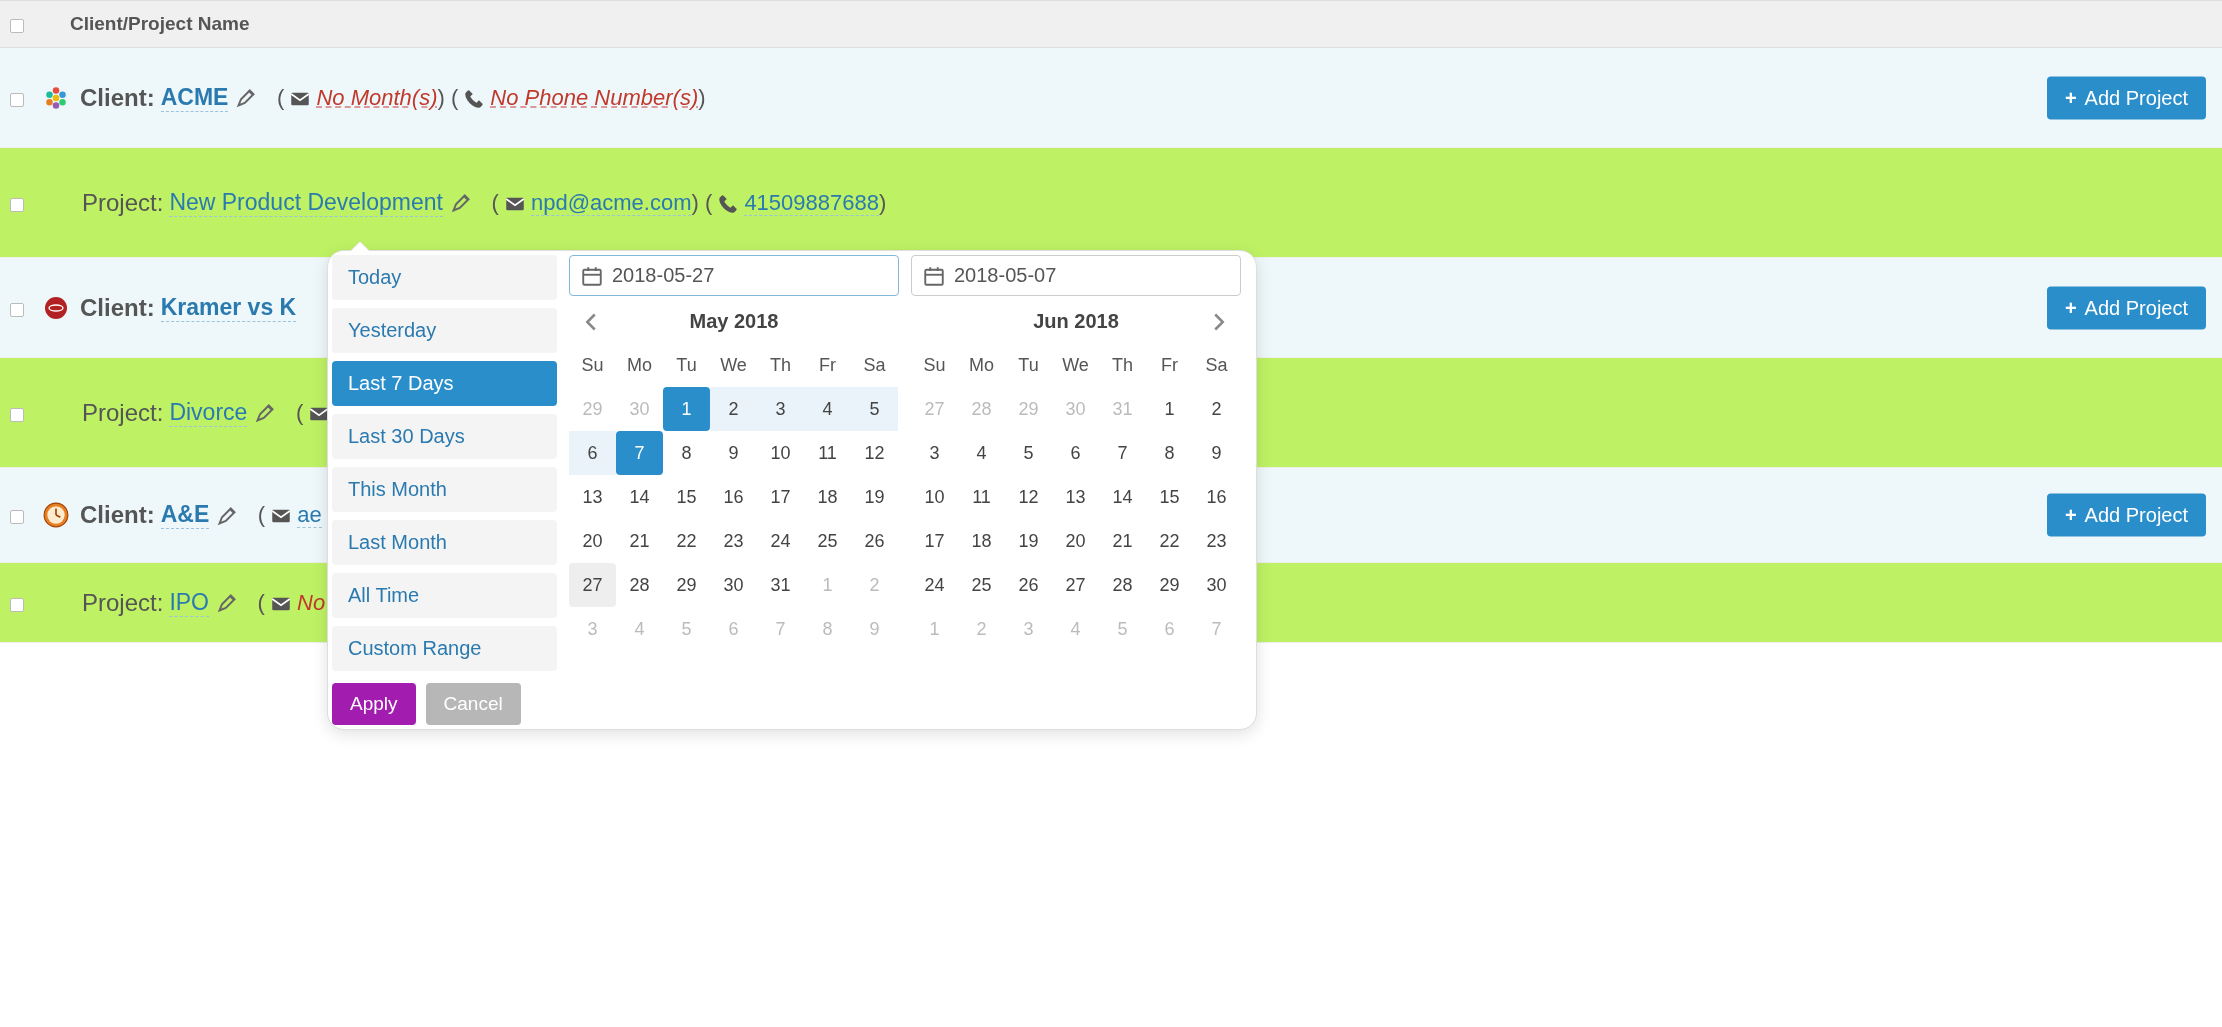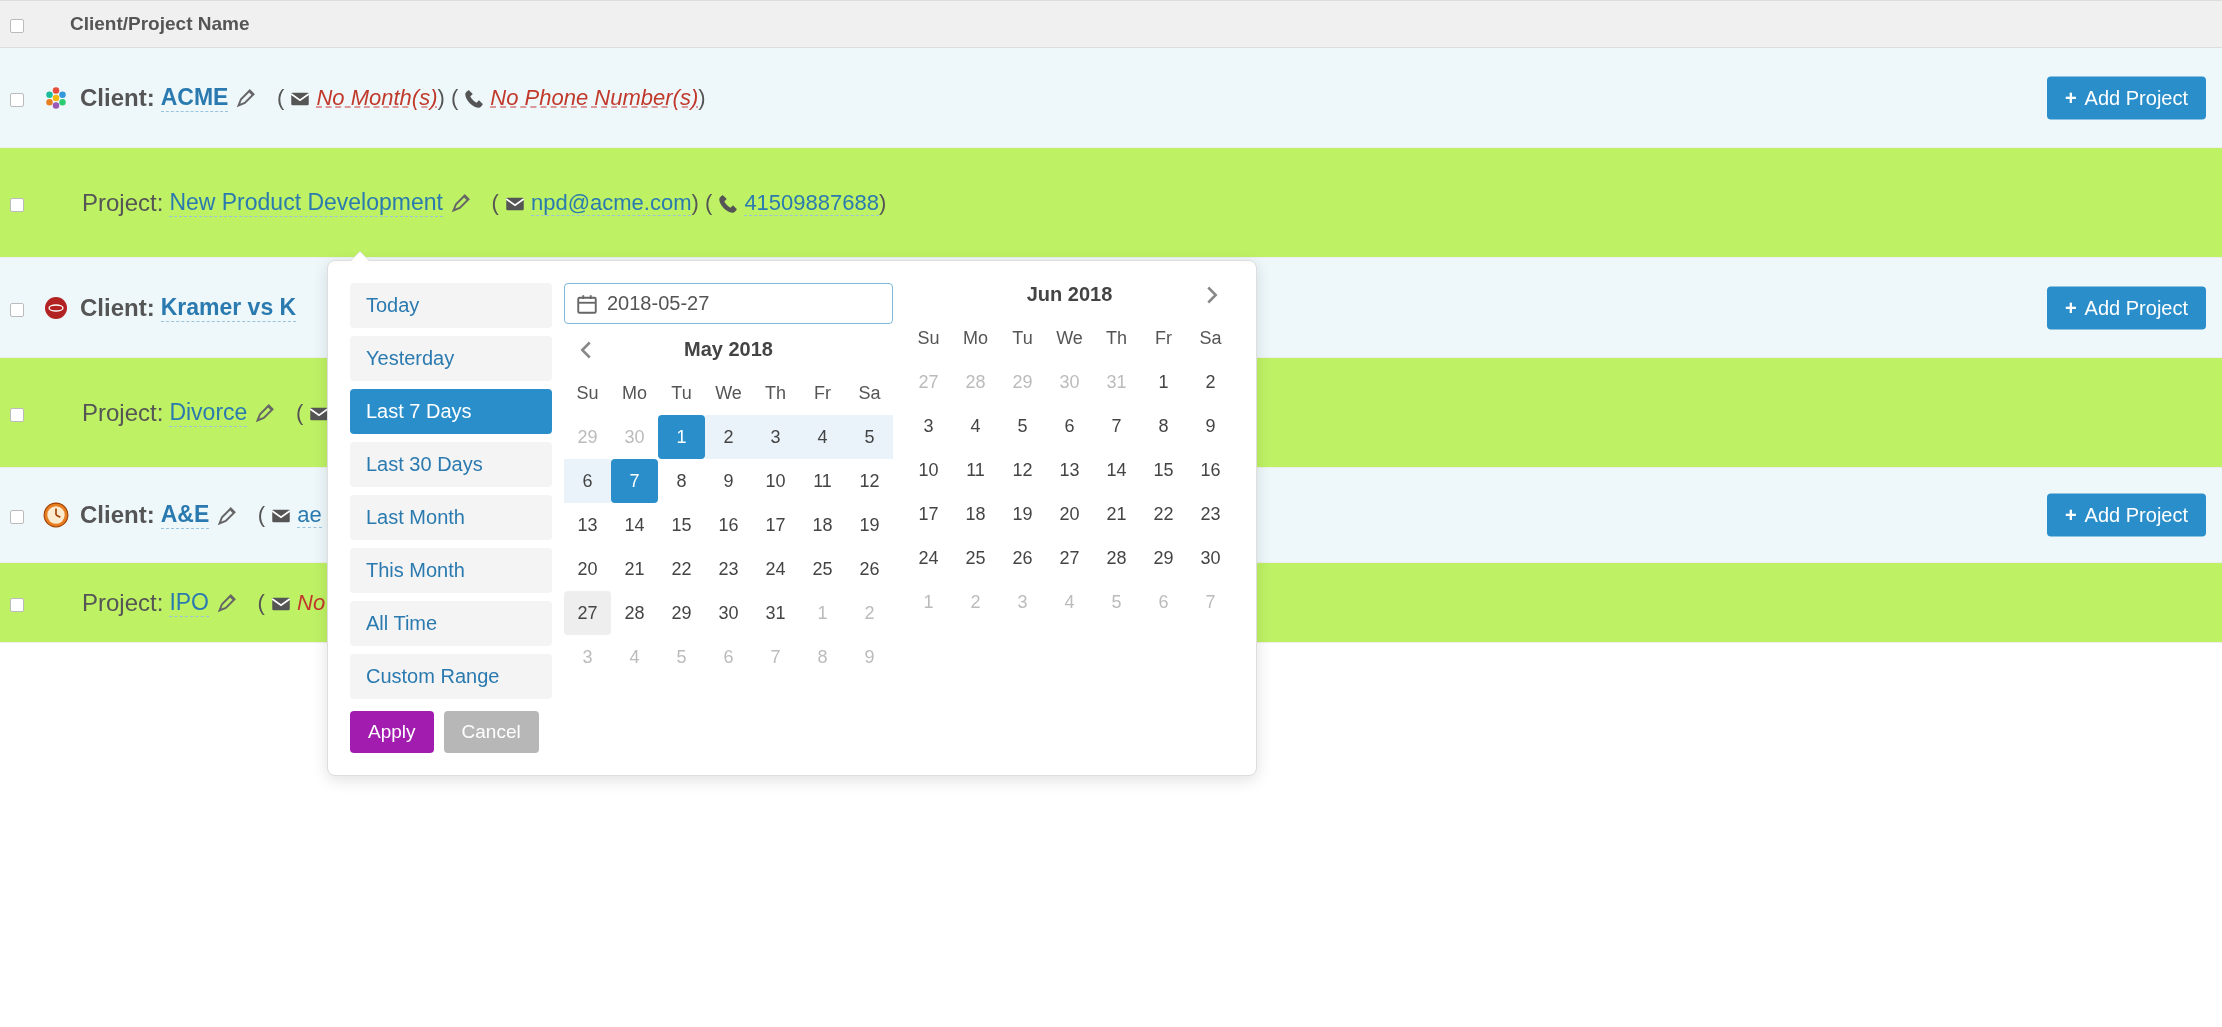--- a/index.html
+++ b/index.html
@@ -17,21 +17,21 @@
   .link-name.norm { font-weight: 400; }
   .pencil { color: #666; margin: 0 10px 0 8px; cursor: pointer; }
   .paren { color: #555; font-size: 22px; }
   .contact-icon { color: #555; margin-right: 6px; }
   .no-link { color: #c1392b; font-style: italic; text-decoration: underline dashed #d99; font-size: 22px; }
   .data-link { color: #2a7ab0; font-size: 22px; border-bottom: 1px dashed #9bc3dd; text-decoration: none; }
   .add-btn { position: absolute; right: 16px; top: 50%; transform: translateY(-50%); background: #2a8ecb; color: #fff; border: none; padding: 10px 18px; font-size: 20px; border-radius: 4px; cursor: pointer; display: inline-flex; align-items: center; gap: 8px; }
   .plus { font-weight: 700; font-size: 20px; }
 
   
-  .drp { position: absolute; top: 260px; left: 327px; width: 930px; background: #fff; border: 1px solid #ddd; border-radius: 8px; box-shadow: 0 4px 16px rgba(0,0,0,0.12); padding: 22px; z-index: 100; }
+  .drp { position: absolute; top: 250px; left: 327px; width: 930px; background: #fff; border: 1px solid #ddd; border-radius: 17px; box-shadow: 0 4px 16px rgba(0,0,0,0.12); padding: 4px; z-index: 100; }
   .drp::before { content: ""; position: absolute; top: -10px; left: 22px; border-left: 10px solid transparent; border-right: 10px solid transparent; border-bottom: 10px solid #ddd; }
   .drp::after { content: ""; position: absolute; top: -9px; left: 22px; border-left: 10px solid transparent; border-right: 10px solid transparent; border-bottom: 10px solid #fff; }
   .drp-body { display: flex; gap: 12px; }
   .ranges { width: 225px; display: flex; flex-direction: column; gap: 8px; }
   .range-item { background: #f4f4f4; border-radius: 4px; padding: 11px 16px; color: #2a7ab0; cursor: pointer; font-size: 20px; }
   .range-item.active { background: #2a8ecb; color: #fff; }
   .cal-col { width: 330px; }
   .date-input-wrap { display: flex; align-items: center; border: 1px solid #7fb8d8; border-radius: 4px; padding: 8px 12px; gap: 10px; margin-bottom: 14px; }
   .cal-col.right .date-input-wrap { border-color: #ccc; }
   .date-input-wrap .cal-ico { color: #666; }
@@ -209,22 +209,22 @@
         </svg></span><span class="no-link" style="text-decoration:none;">No&nbsp;</span></span>
 </div>
 
 <div class="drp">
   <div class="drp-body">
     <div class="ranges" id="ranges-mount">
         <div class="range-item">Today</div>
         <div class="range-item">Yesterday</div>
         <div class="range-item active">Last 7 Days</div>
         <div class="range-item">Last 30 Days</div>
+        <div class="range-item">This Month</div>
         <div class="range-item">Last Month</div>
-        <div class="range-item">This Month</div>
         <div class="range-item">All Time</div>
         <div class="range-item">Custom Range</div>
       </div>
     <div class="cal-col left">
       <div class="date-input-wrap">
         <span class="cal-ico"><svg class="ico" viewBox="0 0 16 16">
               <use href="#cal-path"></use>
             </svg></span>
         <input class="date-input" value="2018-05-27" style="">
       </div>
@@ -294,20 +294,26 @@
             <div class="cal-cell day off">4</div>
             <div class="cal-cell day off">5</div>
             <div class="cal-cell day off">6</div>
             <div class="cal-cell day off">7</div>
             <div class="cal-cell day off">8</div>
             <div class="cal-cell day off">9</div>
           </div>
         </div>
     </div>
     <div class="cal-col right">
+      <div class="date-input-wrap">
+        <span class="cal-ico"><svg class="ico" viewBox="0 0 16 16">
+              <use href="#cal-path"></use>
+            </svg></span>
+        <input class="date-input" value="2018-05-07" style="">
+      </div>
       <div class="cal-head">
         <span class="cal-title">Jun 2018</span>
         <span class="cal-nav next"><svg class="ico" viewBox="0 0 16 16">
               <use href="#chev-r"></use>
             </svg></span>
       </div>
       <div class="cal-grid" id="cal-right">
           <div class="cal-row">
             <div class="cal-cell dow">Su</div>
             <div class="cal-cell dow">Mo</div>

